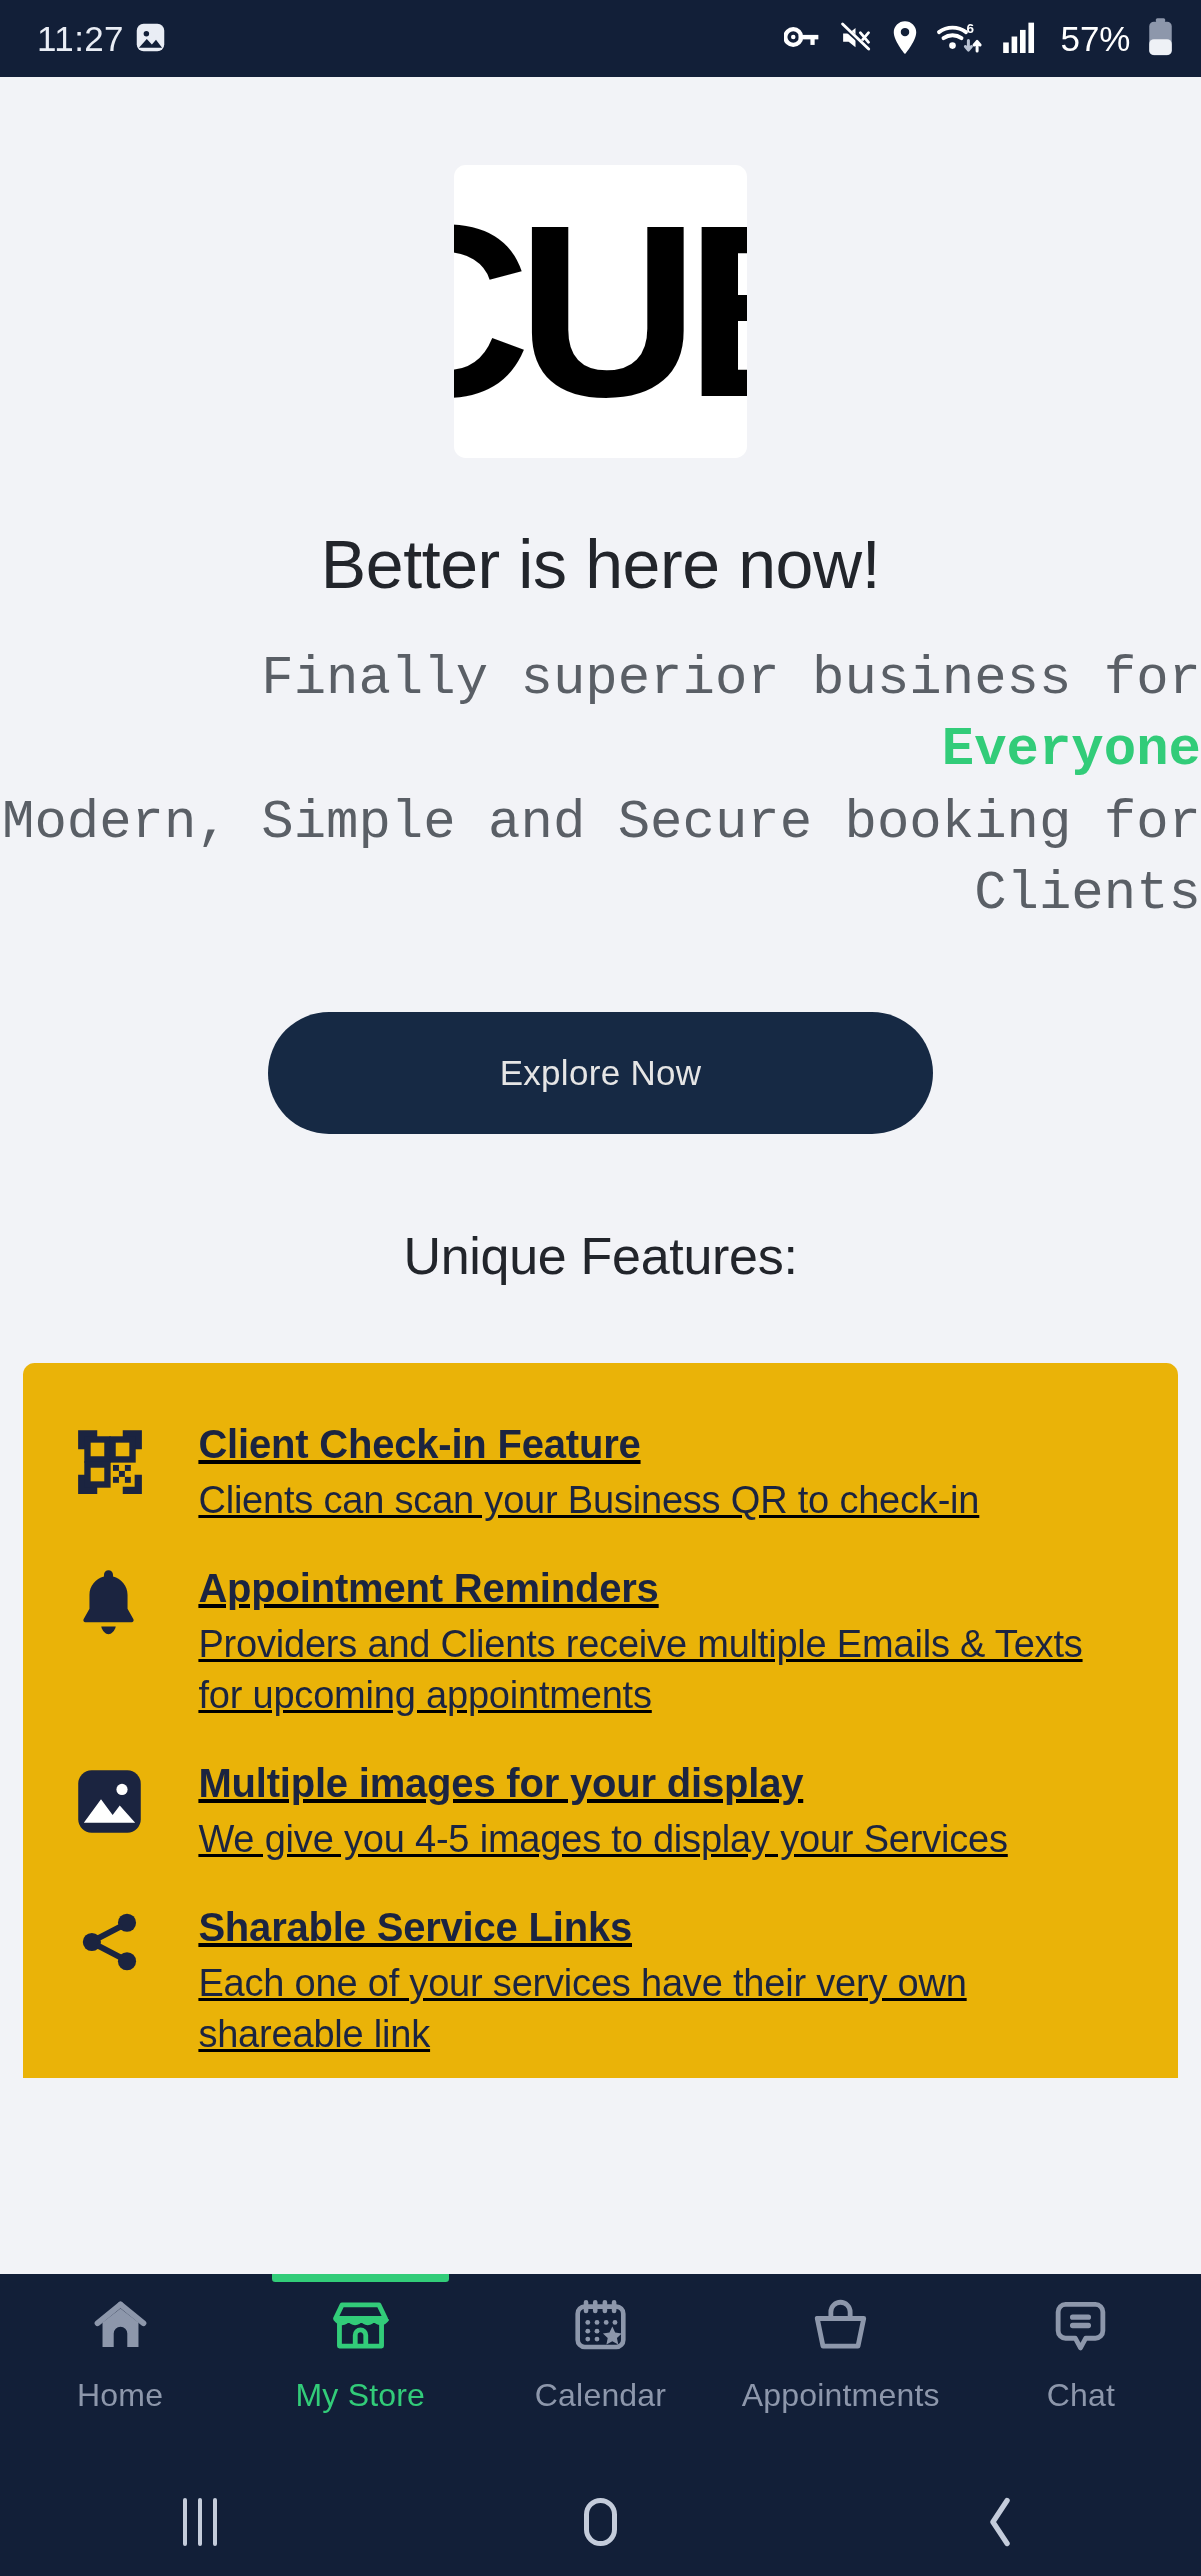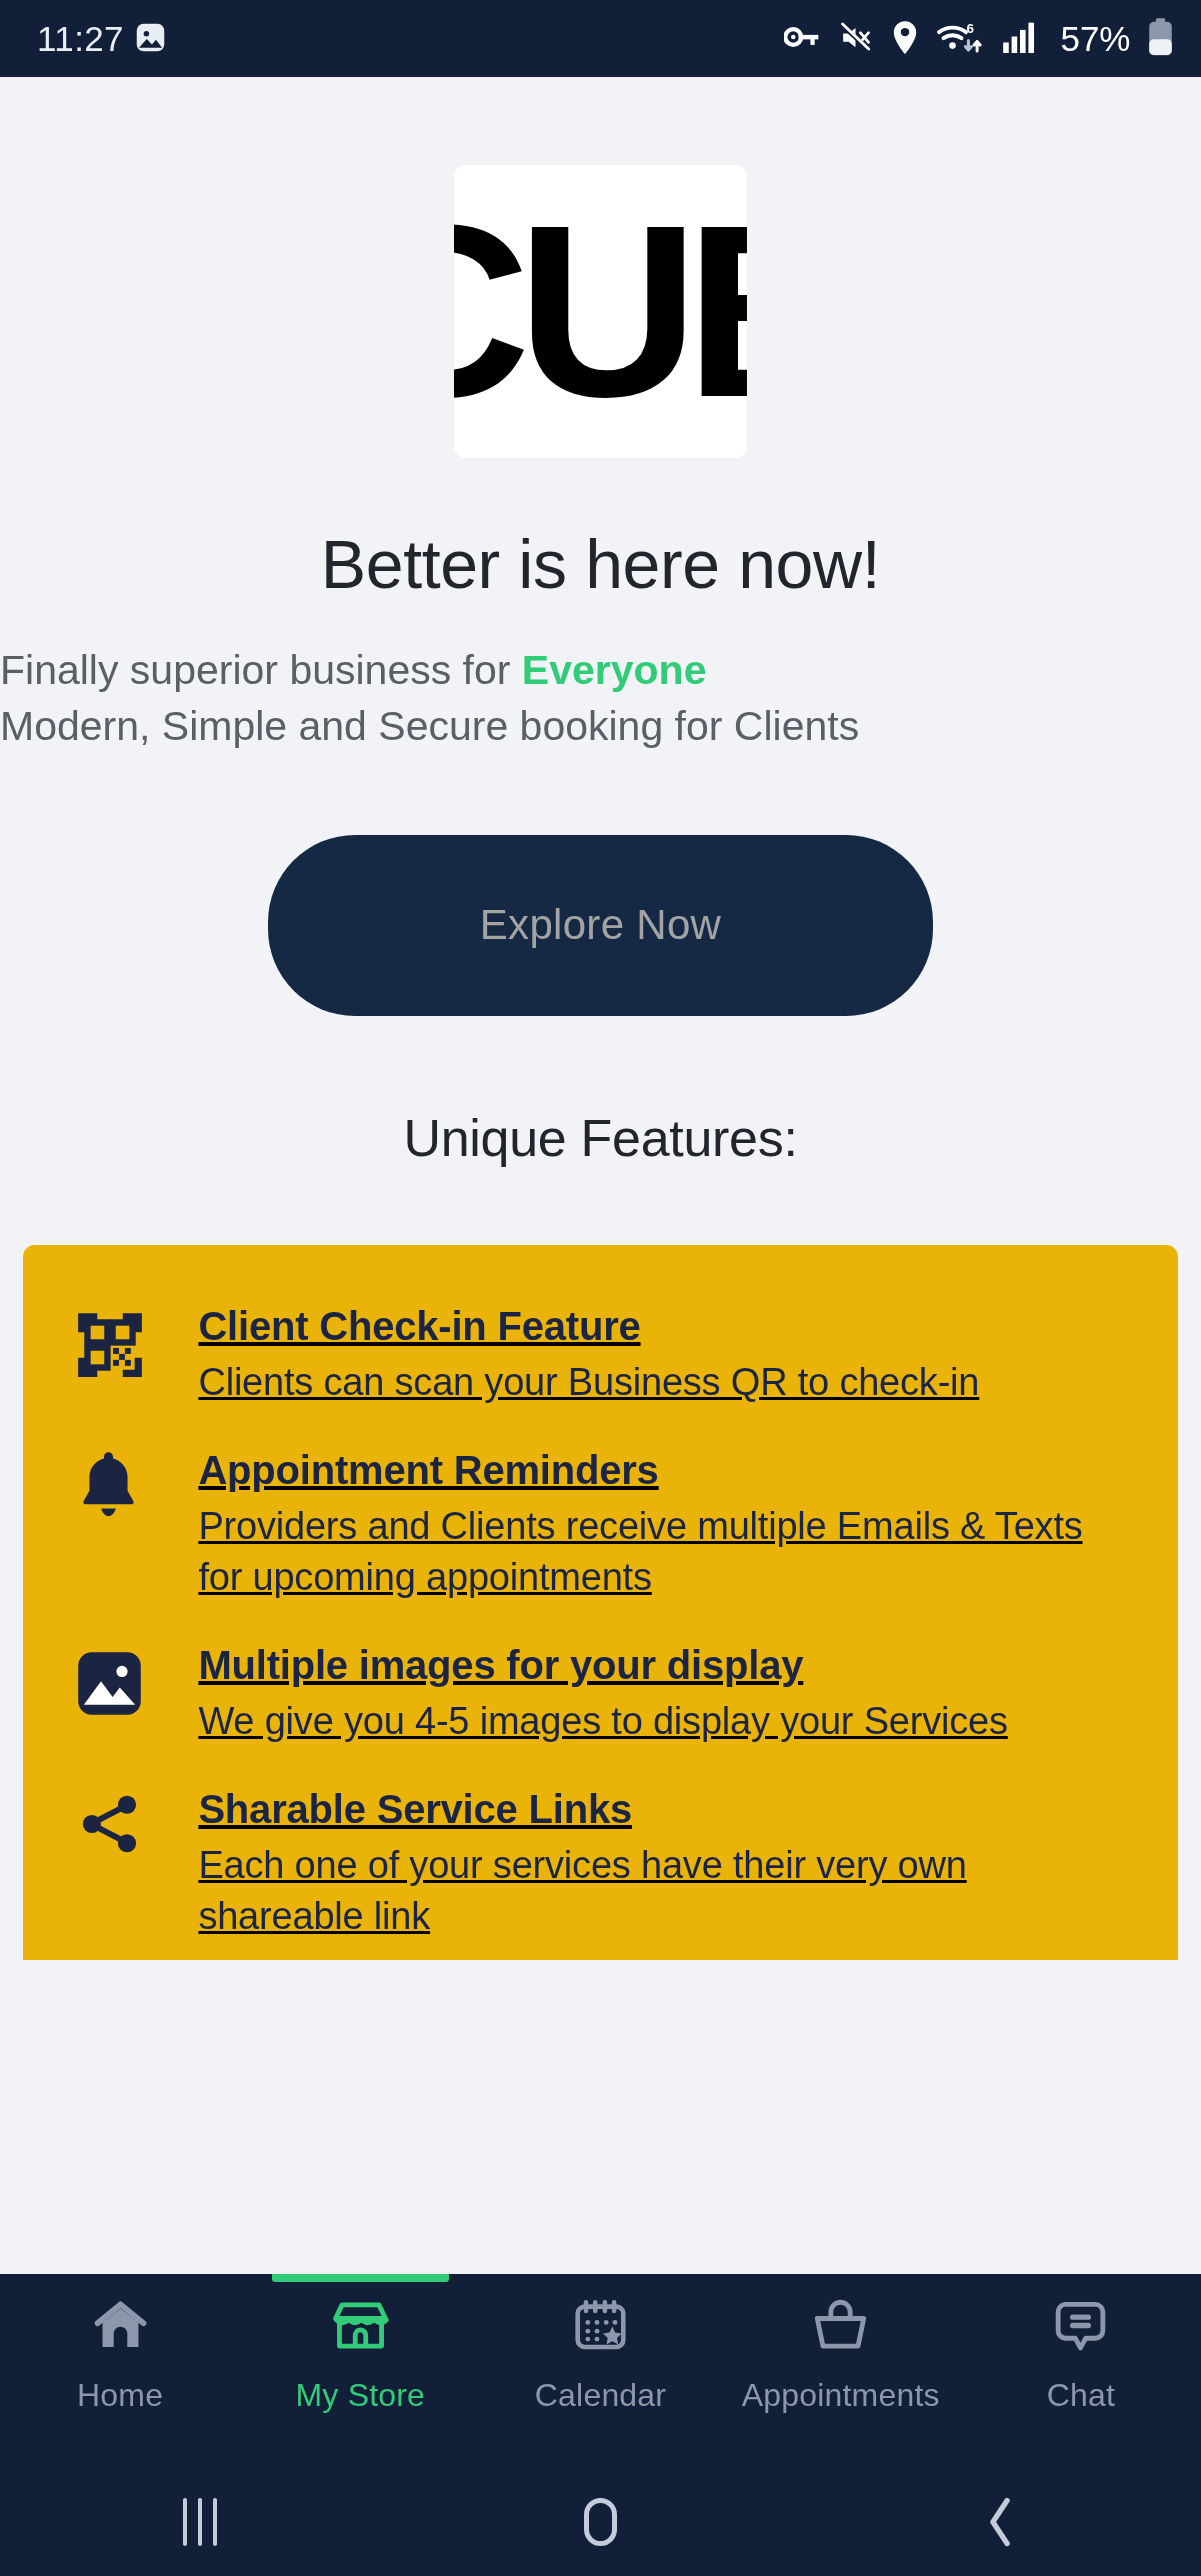--- a/index.html
+++ b/index.html
@@ -83,41 +83,42 @@
   .headline {
     text-align: center;
     margin-top: 72px;
     font-size: 68px;
     font-weight: 400;
     color: #22252b;
     letter-spacing: -0.4px;
     line-height: 1;
   }
   .sub1, .sub2 {
-    text-align: left;
-    font-size: 41px;
+    text-align: right;
+    font-size: 54px;
     color: #5a5f66;
     line-height: 1.32;
     font-weight: 400;
+    font-family: Liberation Mono, monospace;
   }
   .sub1 { margin-top: 45px; }
   .sub2 { margin-top: 1.7px; }
   .accent { color: #32cc79; font-weight: 700; }
 
   .cta-wrap { display: flex; justify-content: center; margin-top: 82px; }
   .cta {
     width: 665px;
-    height: 181px;
+    height: 122px;
     background: #162votes;
     background: #162944;
-    color: #a3a3a3;
+    color: #e5e5e5;
     border: none;
     border-radius: 87px;
     font-family: "Liberation Sans", sans-serif;
-    font-size: 42px;
+    font-size: 35px;
     font-weight: 400;
     letter-spacing: 0.3px;
     cursor: pointer;
   }
 
   .features-title {
     text-align: center;
     margin-top: 92px;
     font-size: 52px;
     font-weight: 400;

